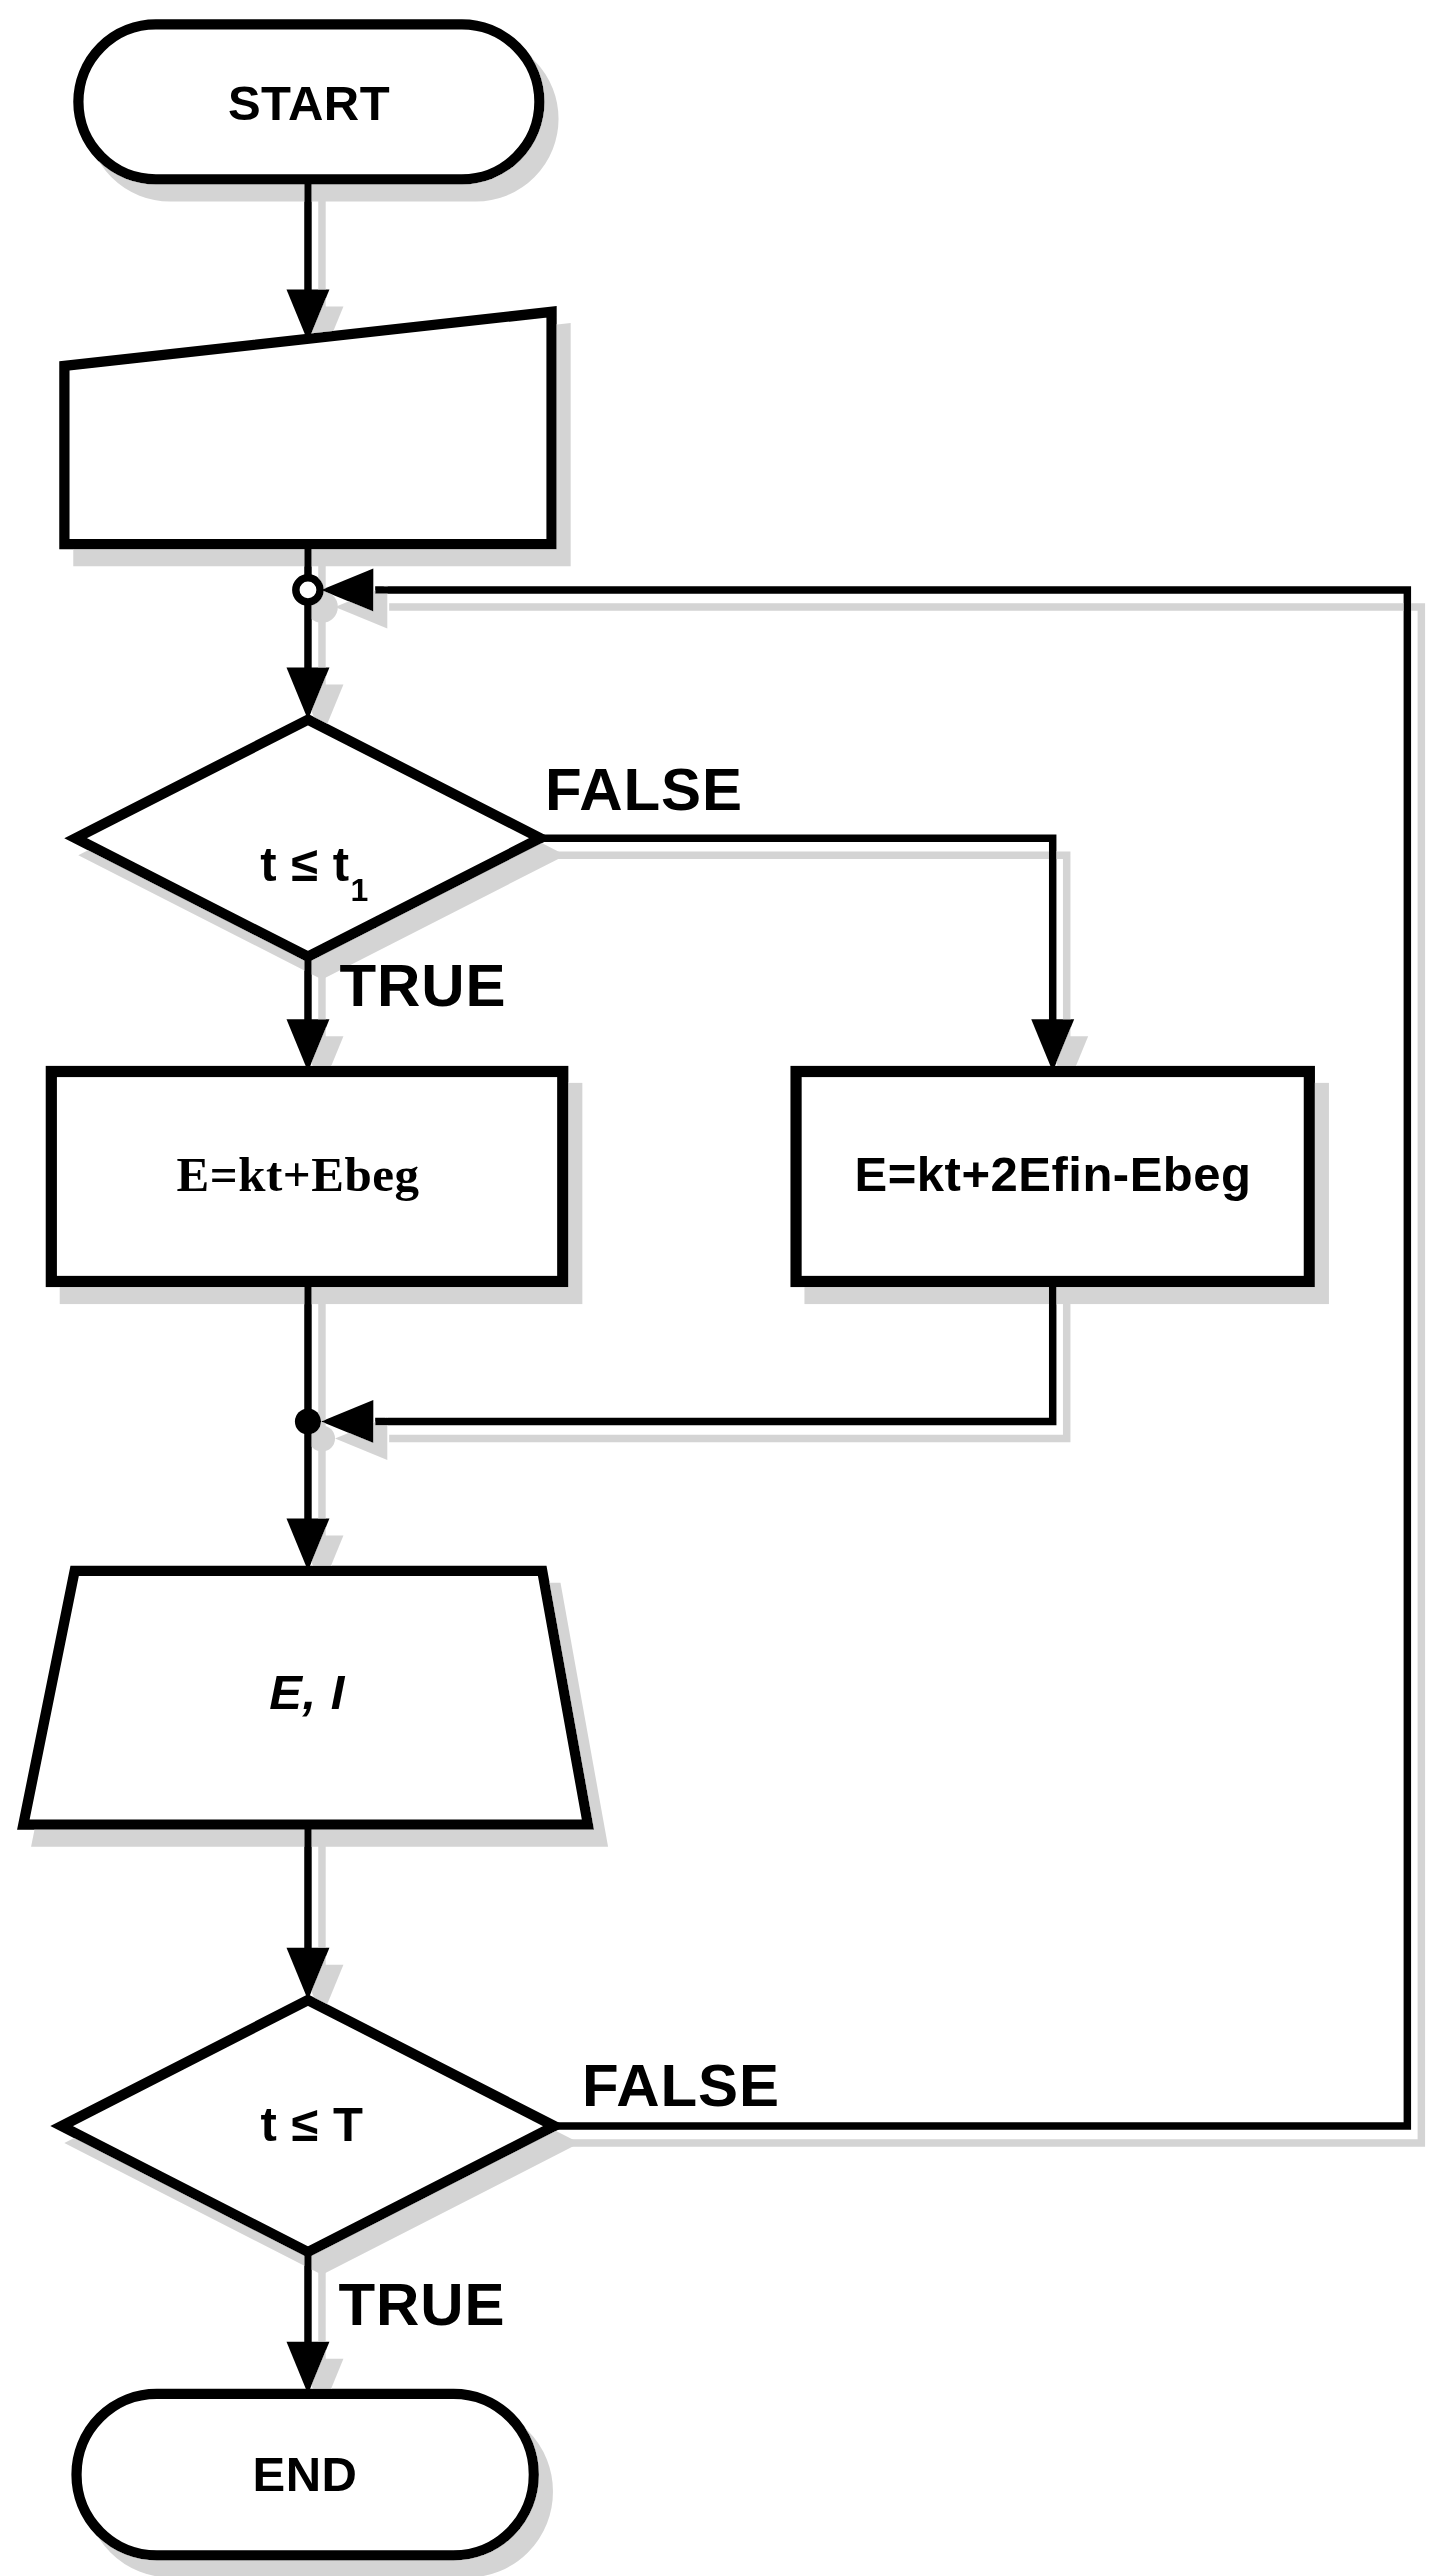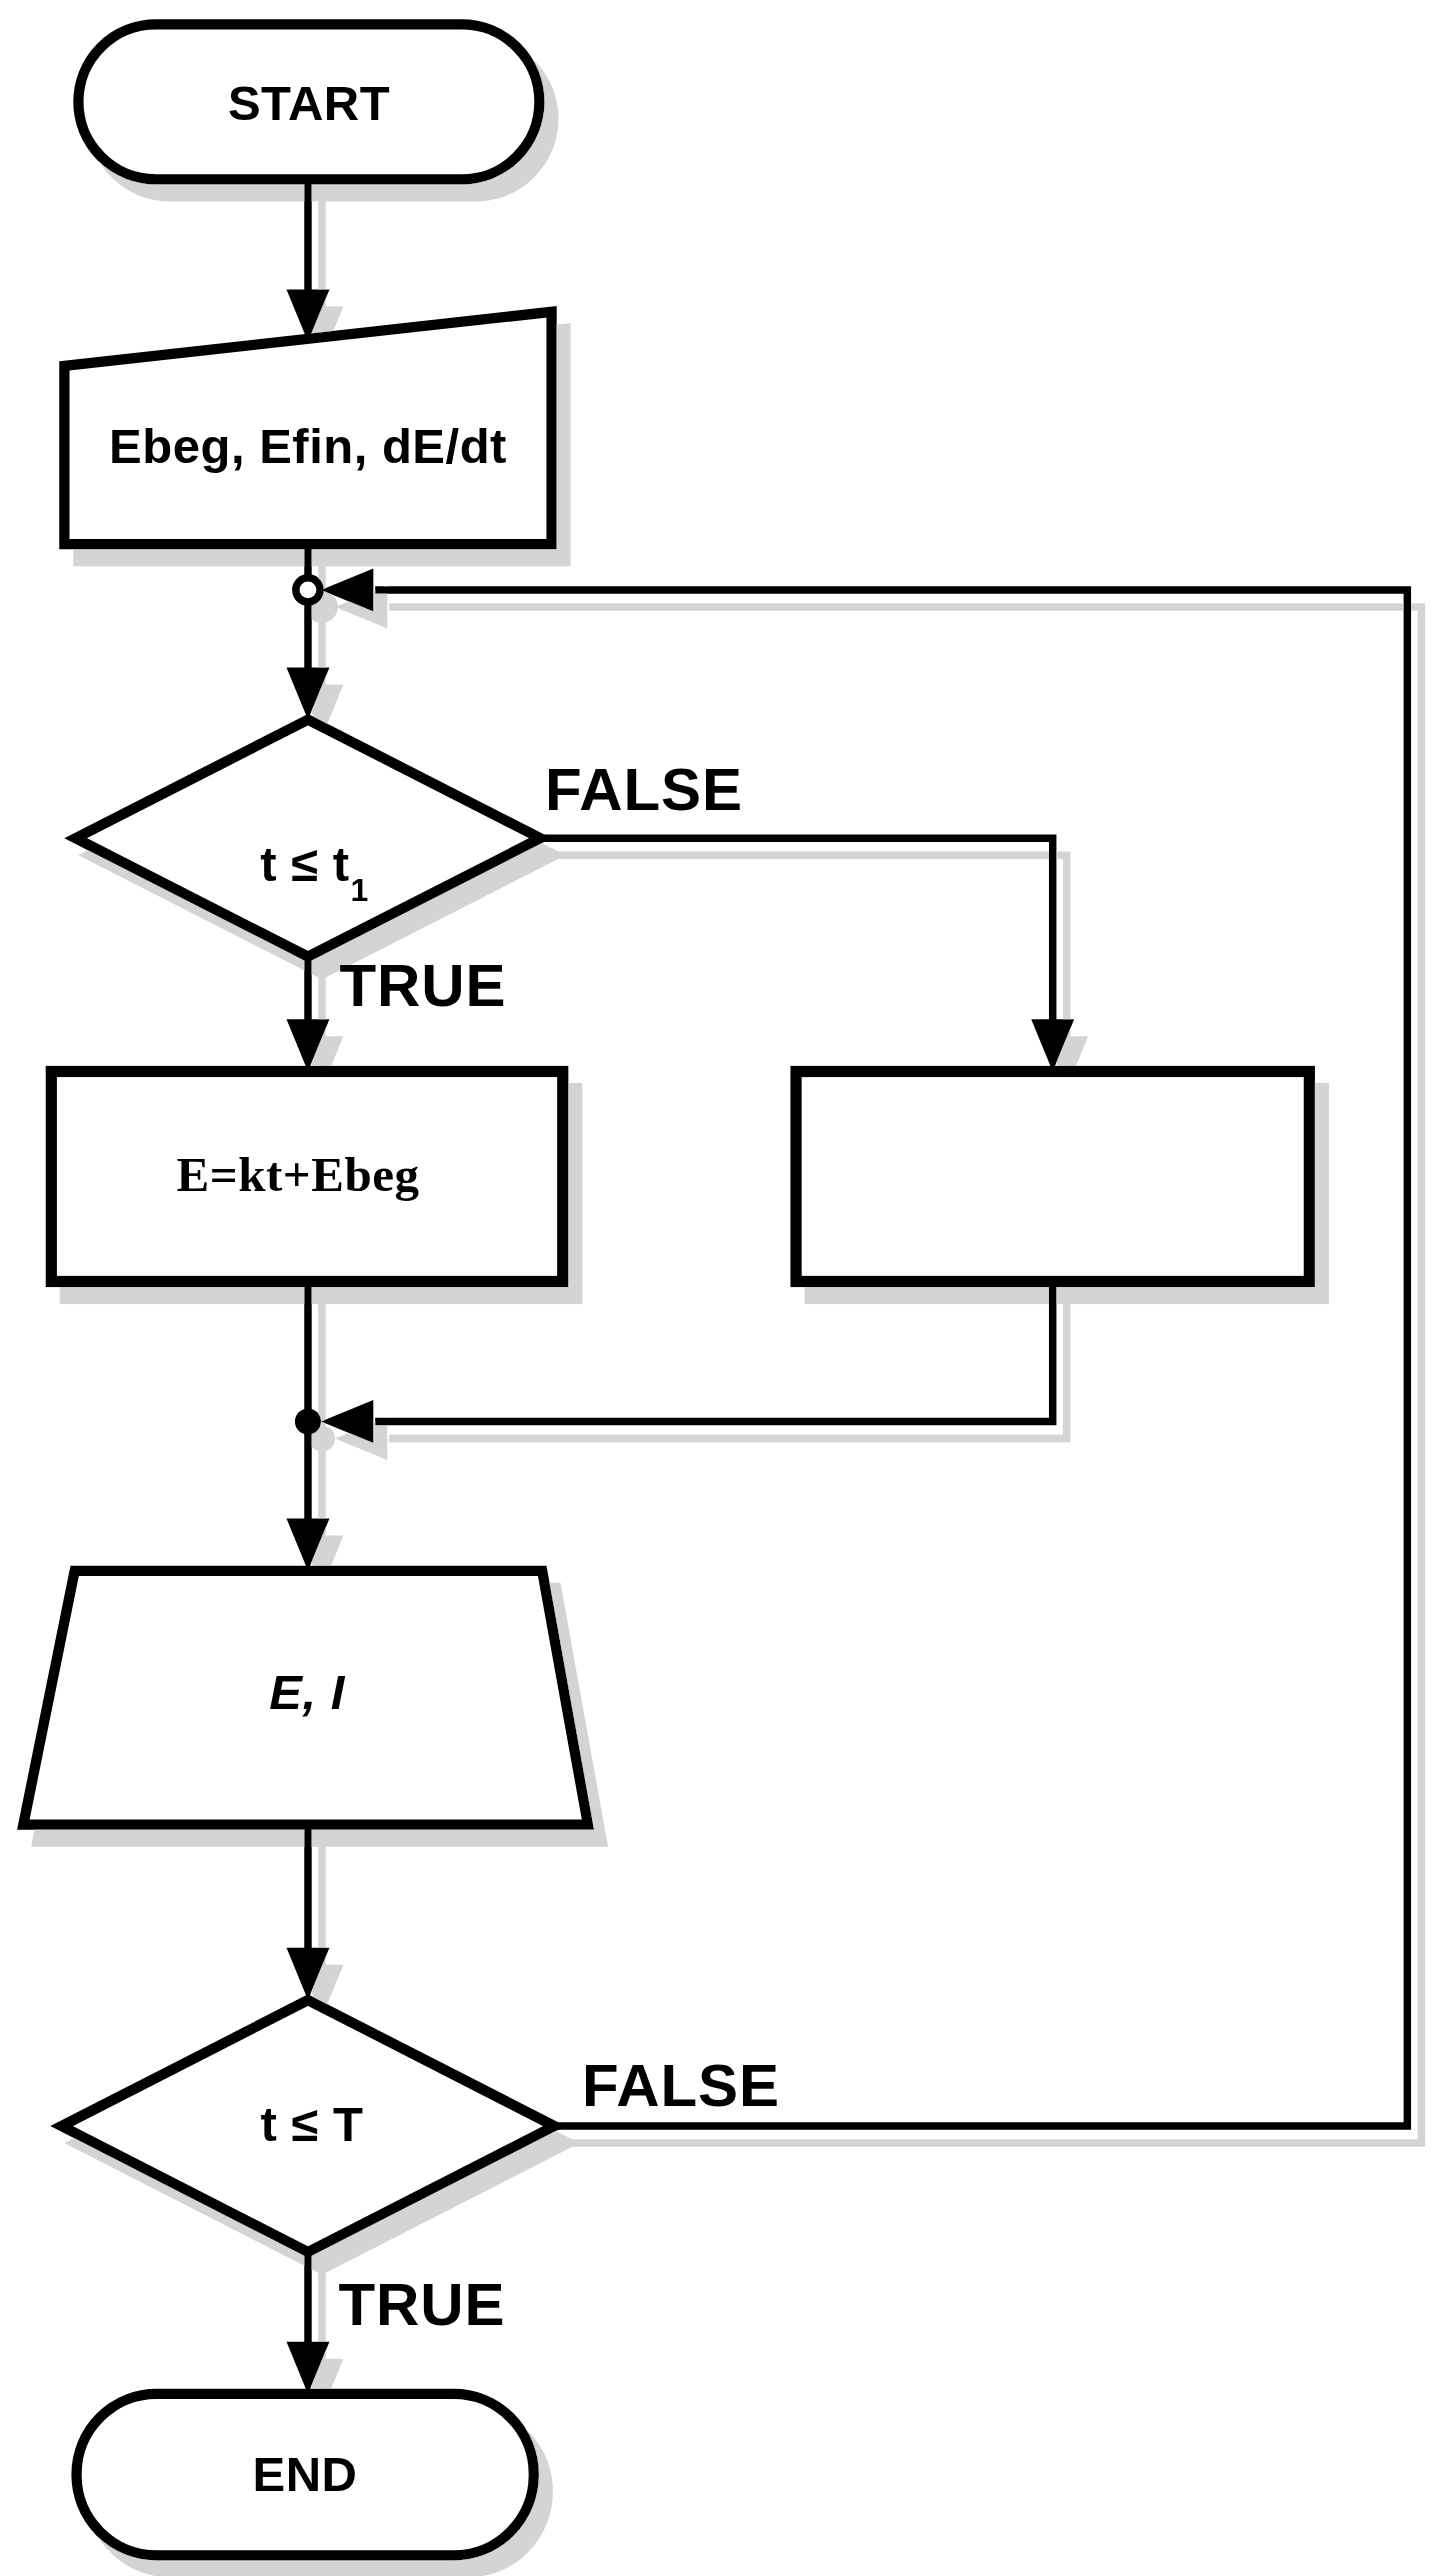--- a/index.html
+++ b/index.html
@@ -77,30 +77,30 @@
       <polygon points="80,1683 581,1683 630,1955 25,1955" fill="#fff" stroke-width="11"></polygon>
 
       <polygon points="330,2143 594,2278 330,2413 66,2278" fill="#fff" stroke-width="11"></polygon>
 
       <rect x="82" y="2565" width="490" height="173" rx="86" ry="86" fill="#fff" stroke-width="11"></rect>
     </g>
   </svg>
 
   <div class="lbl node-lbl" style="left:309px;top:103px;">START</div>
 
-  <div class="lbl node-lbl" style="left:308px;top:446px;">Ebeg, Efin, dE/dt</div>
 
   <div class="lbl node-lbl" style="left:314px;top:834px;margin-top:34px;"><span>t ≤ t</span><sub>1</sub></div>
 
   <div class="lbl branch-lbl" style="left:644px;top:790px;">FALSE</div>
 
   <div class="lbl branch-lbl" style="left:423px;top:986px;">TRUE</div>
 
   <div class="lbl node-lbl" style="left:298px;top:1174px;font-family:Liberation Serif, serif;">E=kt+Ebeg</div>
 
+  <div class="lbl node-lbl" style="left:1053px;top:1174px;">E=kt+2Efin-Ebeg</div>
 
   <div class="lbl node-lbl" style="left:307px;top:1692px;font-style:italic;">E, I</div>
 
   <div class="lbl node-lbl" style="left:312px;top:2124px;">t ≤ T</div>
 
   <div class="lbl branch-lbl" style="left:681px;top:2086px;">FALSE</div>
 
   <div class="lbl branch-lbl" style="left:422px;top:2305px;">TRUE</div>
 
   <div class="lbl node-lbl" style="left:305px;top:2474px;">END</div>

